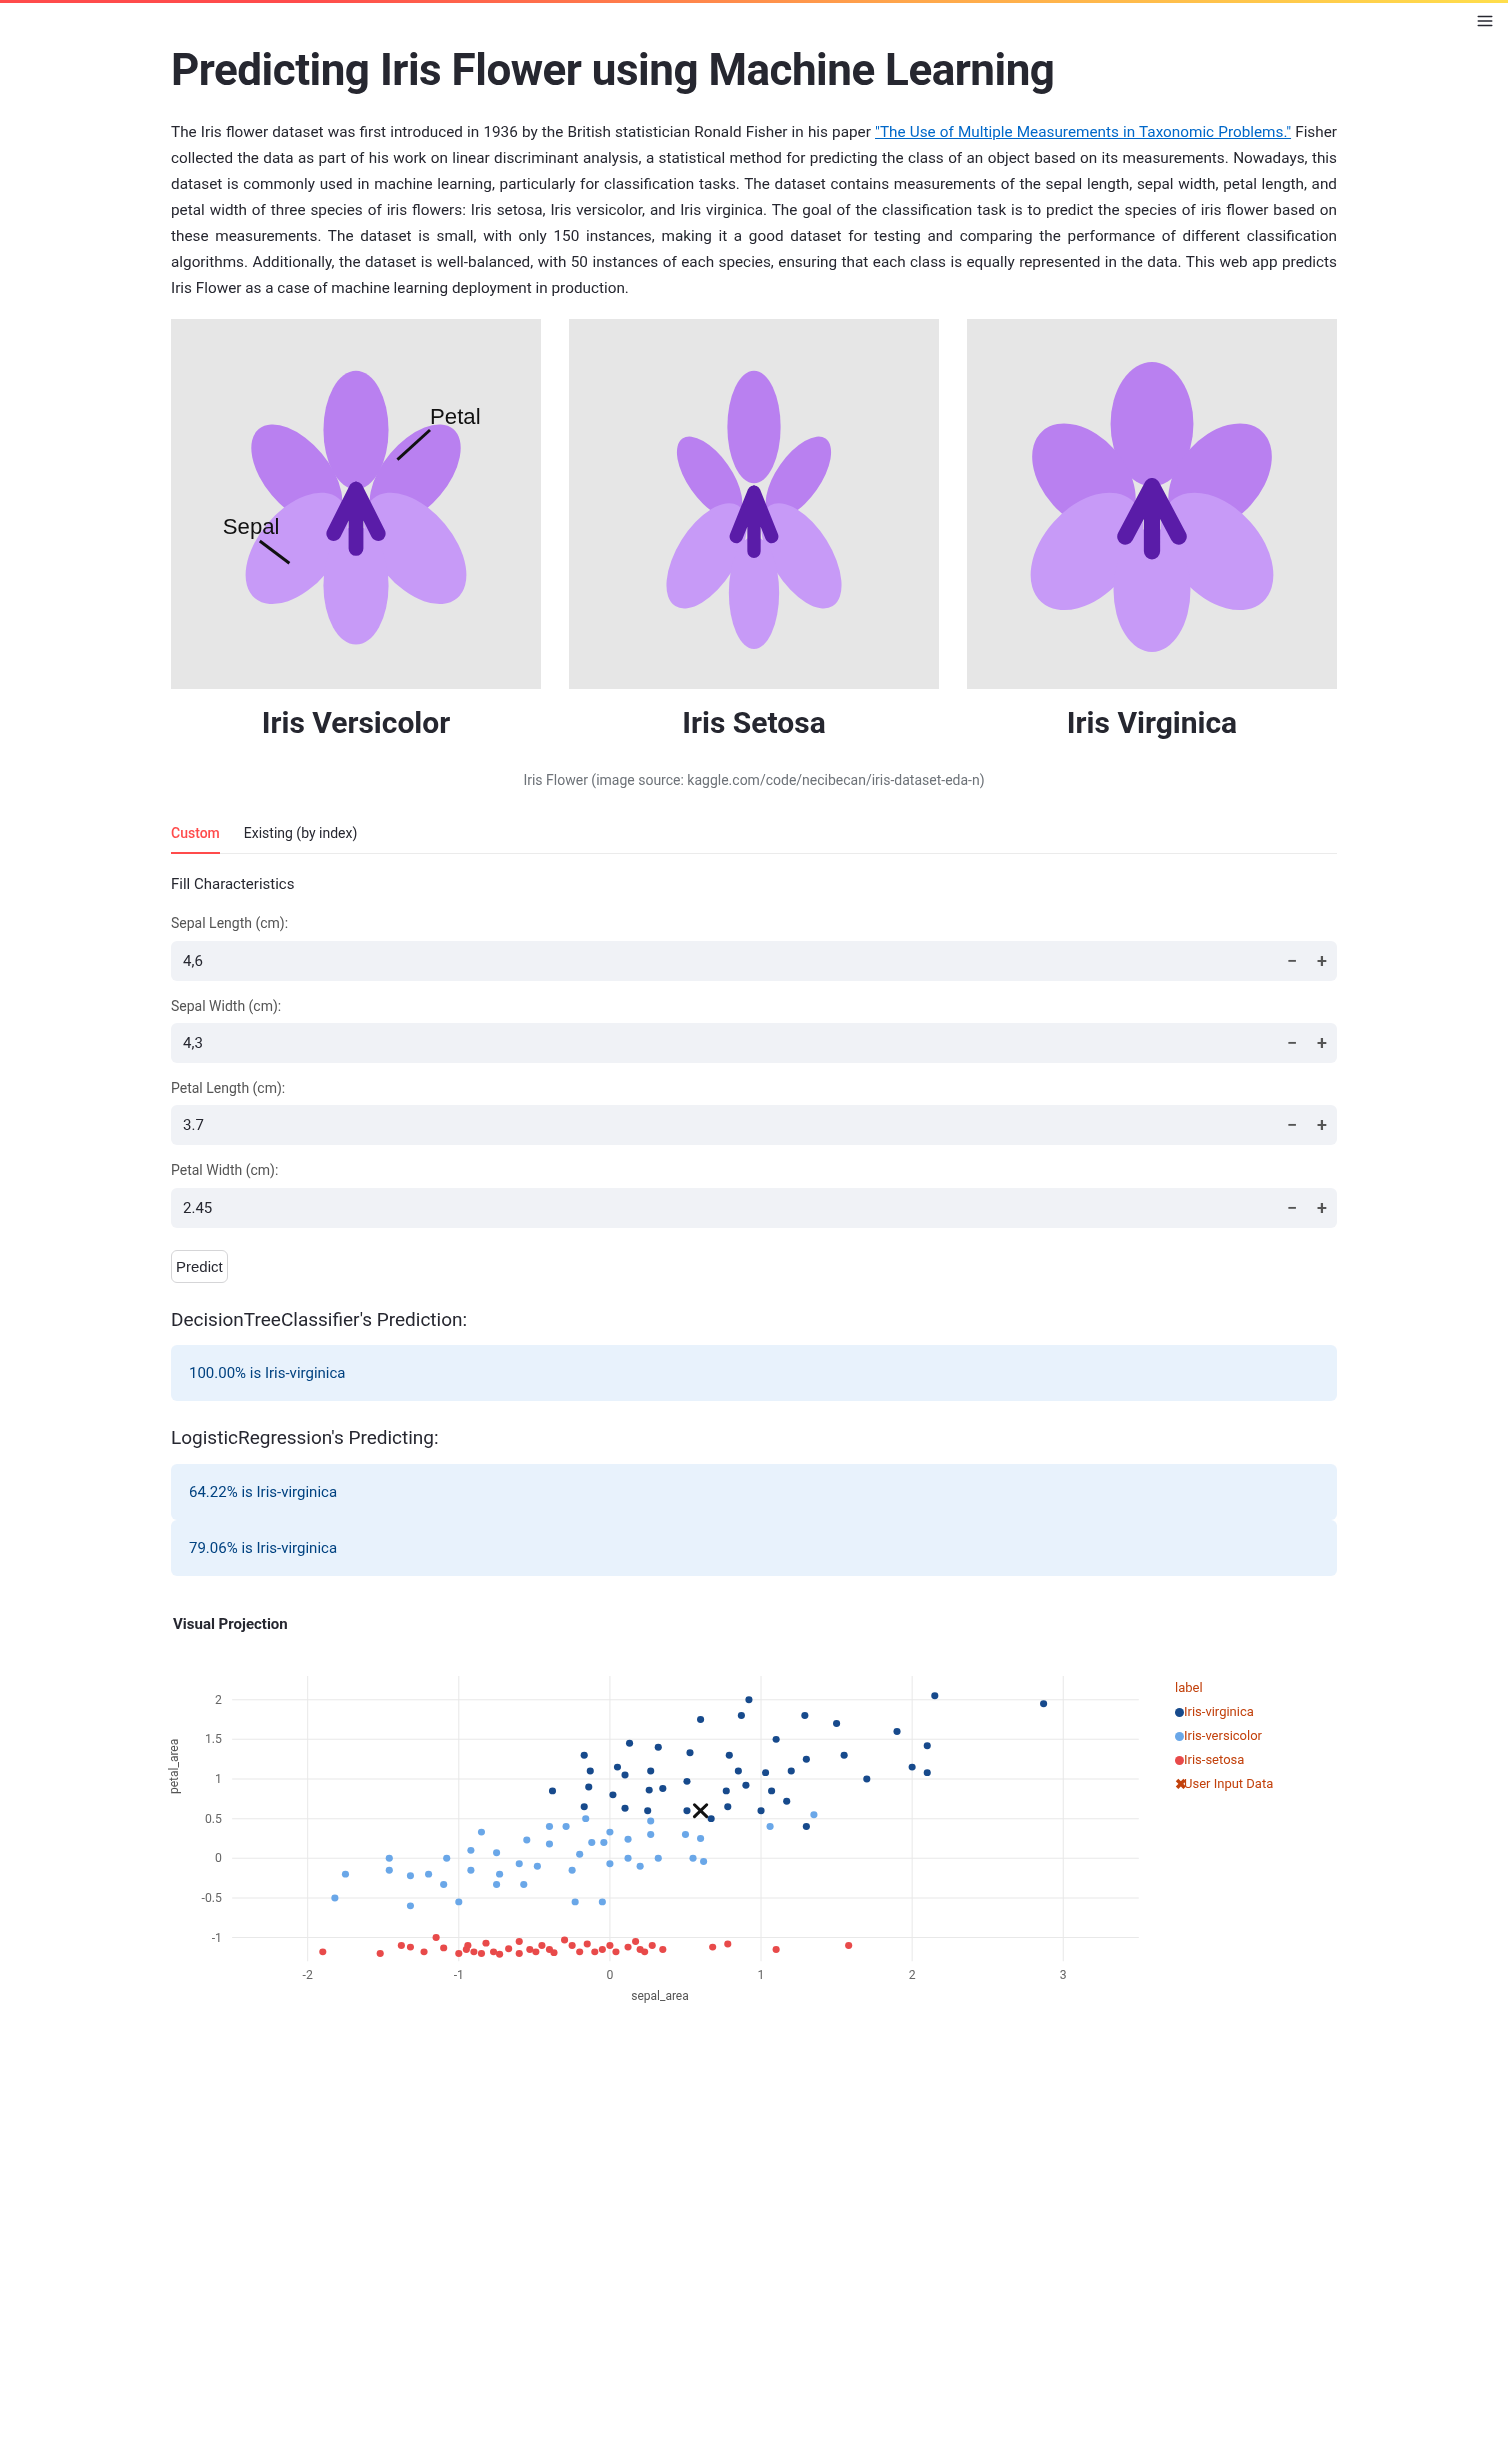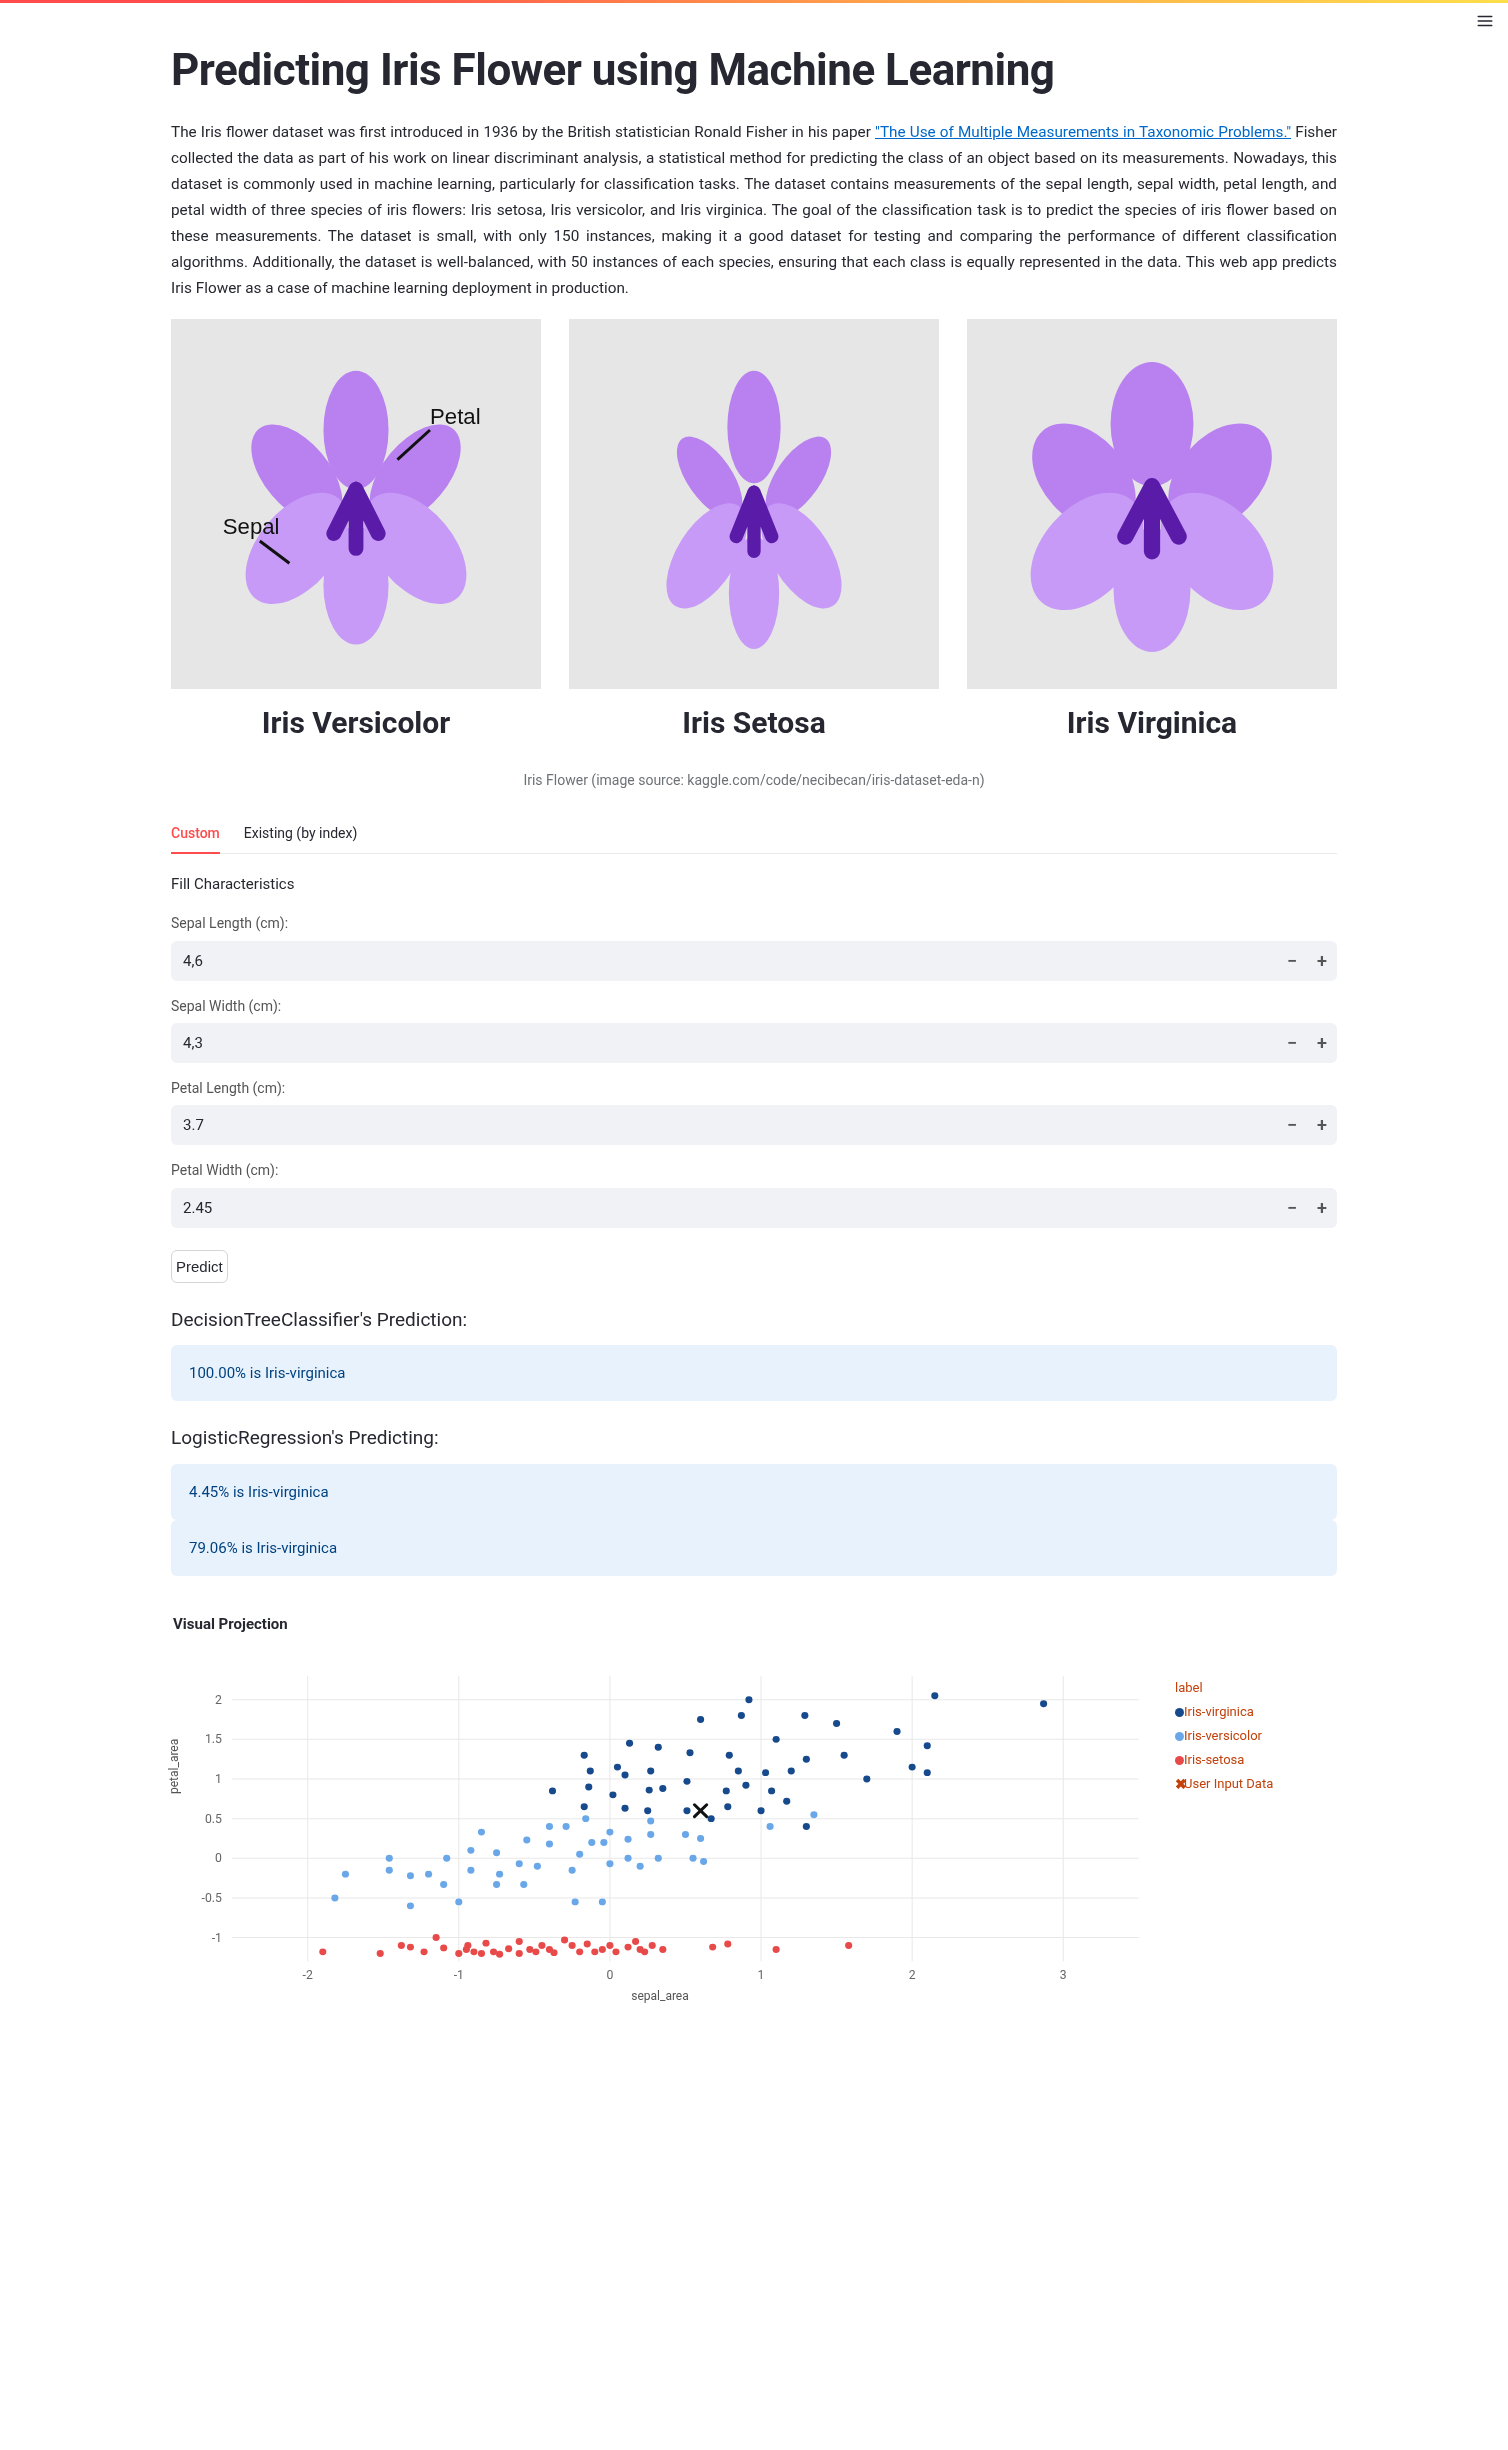--- a/index.html
+++ b/index.html
@@ -297,21 +297,21 @@
   </div>
 
   <button class="predict-btn">Predict</button>
 
   
   <div>
     <div class="pred-label">DecisionTreeClassifier's Prediction:</div>
     <div class="info-box">100.00% is Iris-virginica</div>
 
     <div class="pred-label">LogisticRegression's Predicting:</div>
-    <div class="info-box">4.45% is Iris-virginica</div>
+    <div class="info-box">64.22% is Iris-virginica</div>
 
     <div class="info-box">79.06% is Iris-virginica</div>
   </div>
 
   
   <div class="chart-title">Visual Projection</div>
   <div class="chart-wrap">
     <div class="chart-area">
       <svg id="scatter-svg" viewBox="0 0 960 340" width="100%" height="100%" preserveAspectRatio="none">
           <line x1="60" x2="950" y1="274" y2="274" stroke="#e8e8e8" stroke-width="1"></line>

